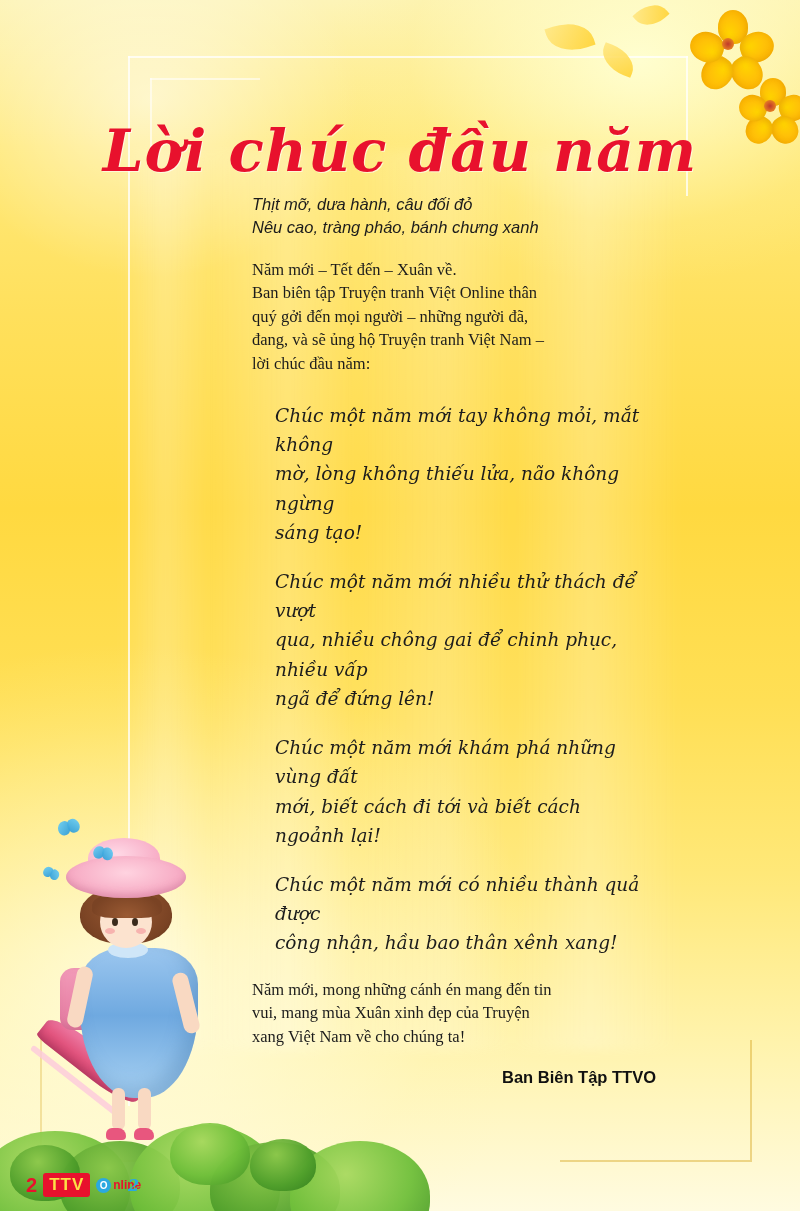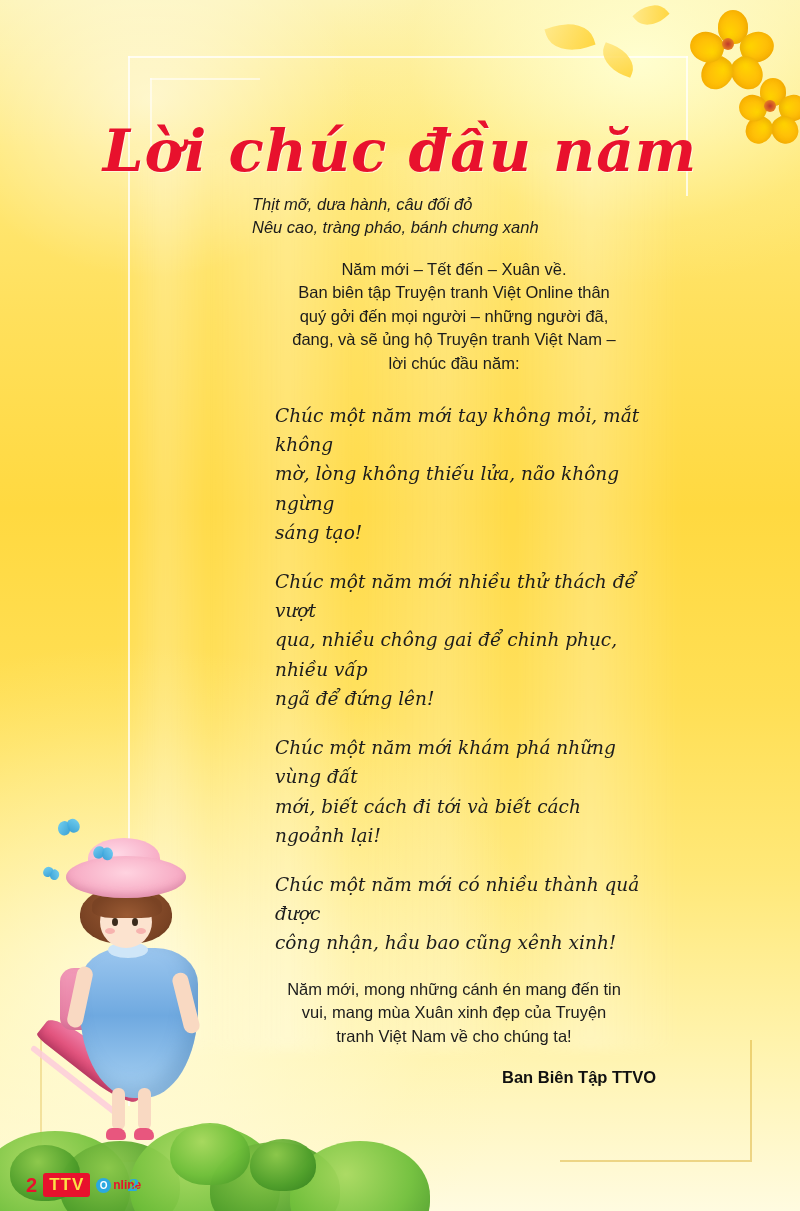--- a/index.html
+++ b/index.html
@@ -125,22 +125,21 @@
     top: 193px;
     width: 404px;
   }
   .para {
     margin: 0 0 18px 0;
     color: #1c1c1c;
     font-size: 16.5px;
     line-height: 1.42;
   }
   .para.plain {
-    font-family: Liberation Sans, sans-serif;
-    text-align: center;
+    font-family: Liberation Serif, serif;
   }
   .para.italic-sans {
     font-family: "Liberation Sans", sans-serif;
     font-style: italic;
   }
   .para.script {
     font-family: "DejaVu Serif", serif;
     font-style: italic;
     font-size: 18.5px;
     line-height: 1.58;
@@ -363,28 +362,28 @@
       <span>ngã để đứng lên!</span>
     </p>
 
     <p class="para script">
       <span>Chúc một năm mới khám phá những vùng đất</span><br>
       <span>mới, biết cách đi tới và biết cách ngoảnh lại!</span>
     </p>
 
     <p class="para script">
       <span>Chúc một năm mới có nhiều thành quả được</span><br>
-      <span>công nhận, hầu bao cũng xênh xinh!</span>
+      <span>công nhận, hầu bao thân xênh xang!</span>
     </p>
 
 
     <p class="para plain">
       <span>Năm mới, mong những cánh én mang đến tin</span><br>
       <span>vui, mang mùa Xuân xinh đẹp của Truyện</span><br>
-      <span>tranh Việt Nam về cho chúng ta!</span>
+      <span>xang Việt Nam về cho chúng ta!</span>
     </p>
 
     <div class="signature">Ban Biên Tập TTVO</div>
   </div>
 
   <div class="grass-band">
     <div class="bush" style="left:-20px; bottom:-30px; width:150px; height:110px;"></div>
     <div class="bush dark" style="left:60px; bottom:-20px; width:120px; height:90px;"></div>
     <div class="bush" style="left:130px; bottom:-34px; width:150px; height:120px;"></div>
     <div class="bush dark" style="left:210px; bottom:-26px; width:130px; height:95px;"></div>

